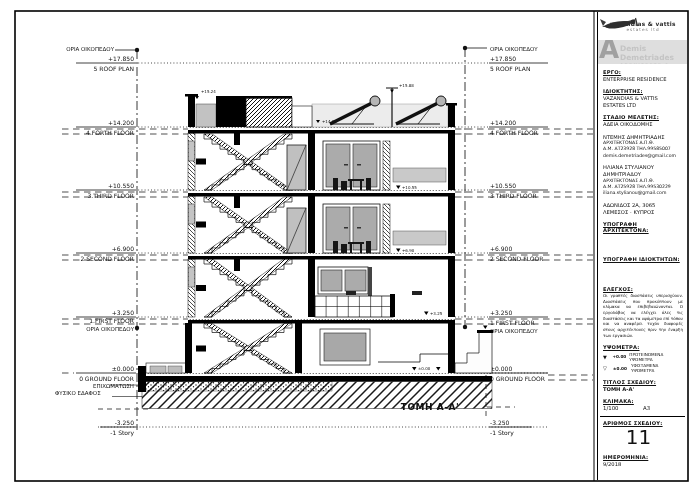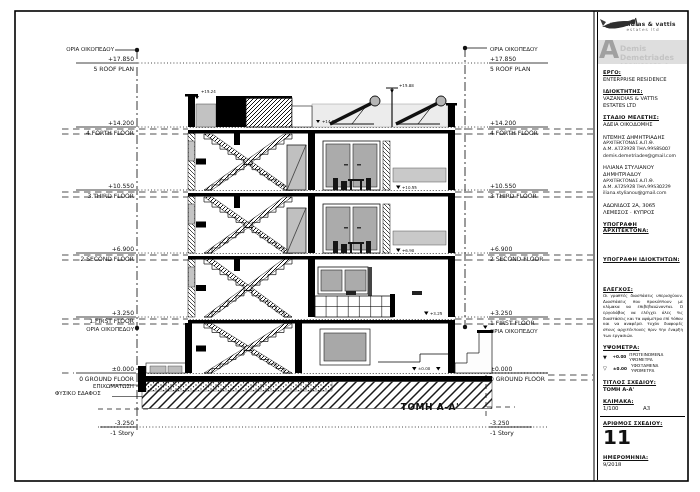--- a/index.html
+++ b/index.html
@@ -34,21 +34,21 @@
   .h{font-size:5.2px;font-weight:bold;text-decoration:underline;margin-bottom:1px;letter-spacing:0.2px;}
   .v{font-size:5.2px;line-height:1.3;}
   .sm{font-size:4.6px;line-height:1.35;}
   .fine{font-size:4.1px;line-height:1.4;text-align:justify;}
   .sig-space{height:17px;}
   .elev-row{display:flex;align-items:center;gap:3px;font-size:4.2px;margin-top:1.5px;}
   .elev-icon{font-size:5px;width:7px;}
   .elev-sym{font-weight:bold;width:15px;}
   .scale-row{display:flex;font-size:5.4px;}
   .scale-val{width:40px;}
-  .num{font-size:20px;font-weight:bold;text-align:left;padding-right:9px;line-height:1.05;}
+  .num{font-size:20px;font-weight:normal;text-align:center;padding-right:9px;line-height:1.05;}
   .tb hr{border:0;border-top:1px solid #000;margin:4px -2px 3px -3px;}
 </style>
 </head>
 <body>
 
 <div class="page">
 
 <svg width="700" height="492" viewBox="0 0 700 492">
   <defs>
     <pattern id="earth" width="9" height="9" patternUnits="userSpaceOnUse">

